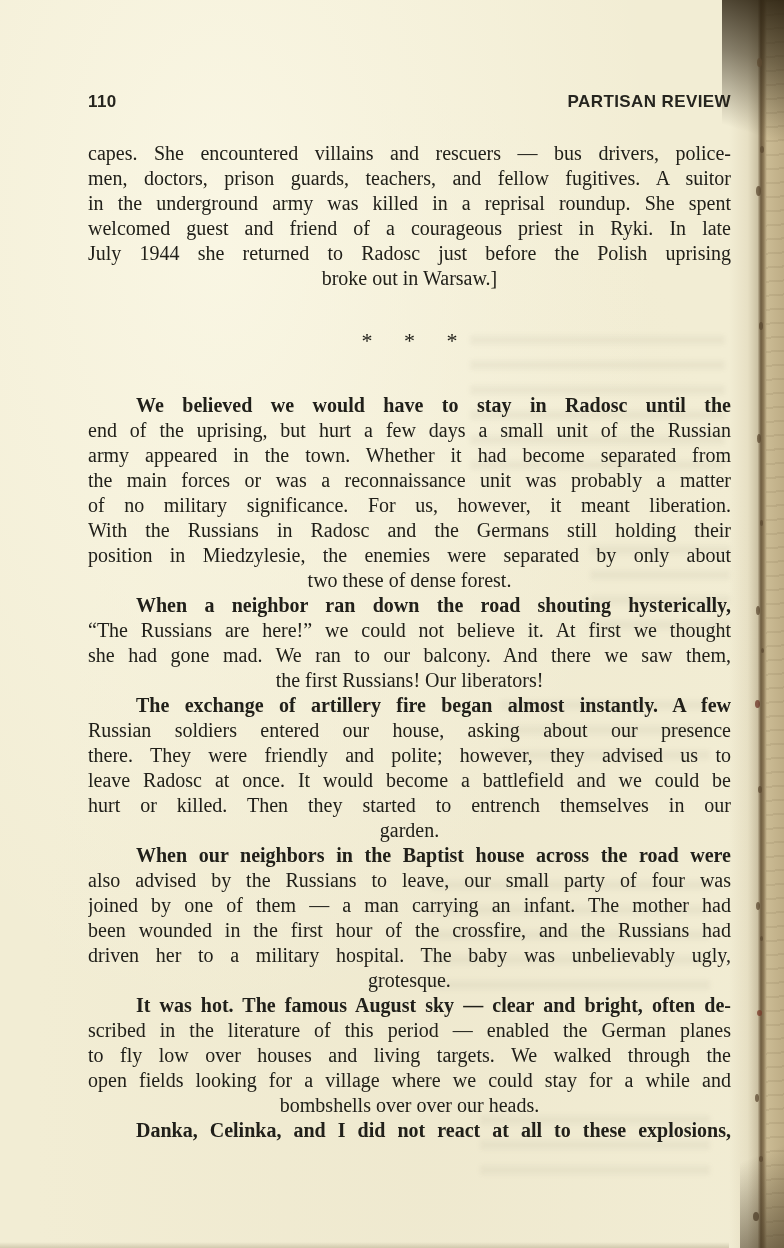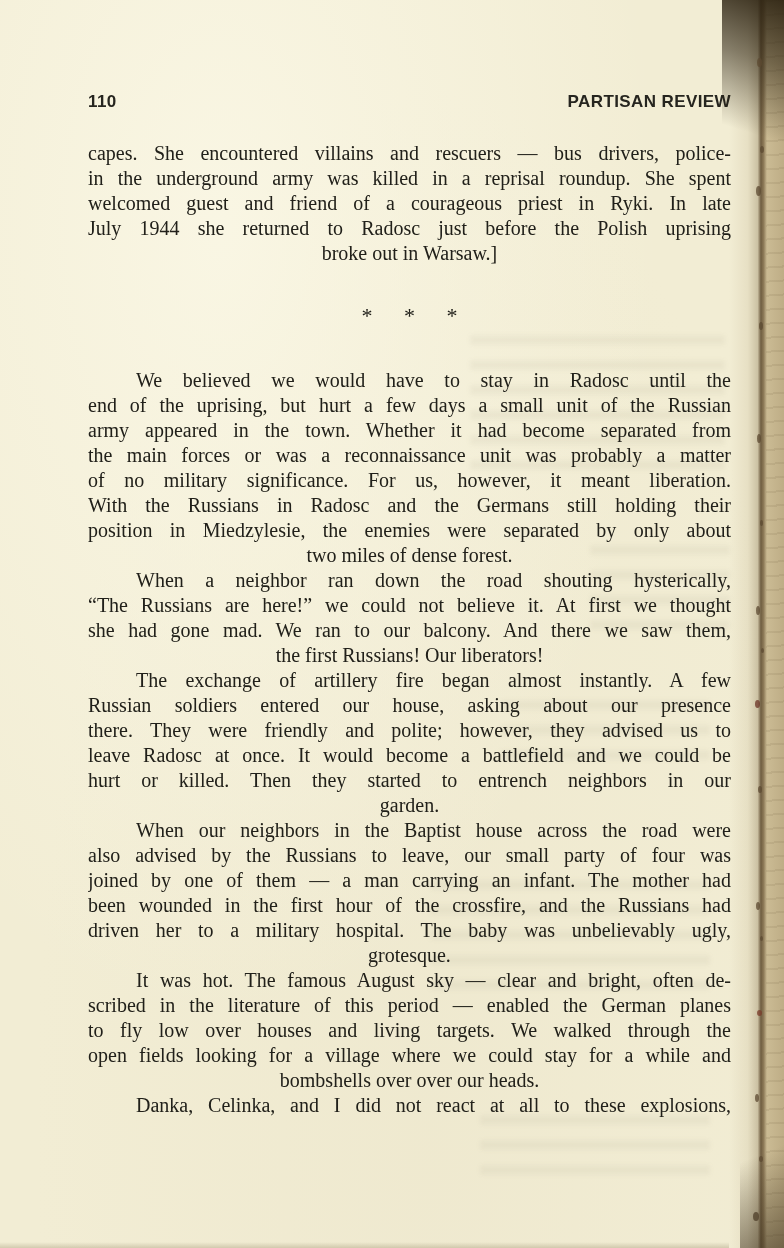--- a/index.html
+++ b/index.html
@@ -54,21 +54,21 @@
     text-align: justify;
     overflow: hidden;
   }
   .line.fill::after {
     content: "";
     display: inline-block;
     width: 100%;
     height: 0;
   }
   .line.lastline { text-align: center; }
-  .line.indent { text-indent: 48px; }
+  .line.indent { text-indent: 48px; font-weight: bold; }
 
   .separator {
     height: 52px;
     line-height: 52px;
     margin-top: 24px;
     margin-bottom: 26px;
     text-align: center;
     font-size: 22px;
     word-spacing: 26px;
     color: #21201a;
@@ -154,48 +154,49 @@
 
   <div class="ghost" style="left:470px; top:335px; width:255px; height:135px;"></div>
   <div class="ghost" style="left:590px; top:545px; width:140px; height:100px;"></div>
   <div class="ghost" style="left:500px; top:700px; width:210px; height:70px;"></div>
   <div class="ghost" style="left:430px; top:880px; width:280px; height:115px;"></div>
   <div class="ghost" style="left:480px; top:1115px; width:230px; height:65px;"></div>
 
   <div id="page-text">
       <div class="paragraph">
         <div class="line fill">capes. She encountered villains and rescuers — bus drivers, police-</div>
+        <div class="line fill">men, doctors, prison guards, teachers, and fellow fugitives. A suitor</div>
         <div class="line fill">in the underground army was killed in a reprisal roundup. She spent</div>
         <div class="line fill">welcomed guest and friend of a courageous priest in Ryki. In late</div>
         <div class="line fill">July 1944 she returned to Radosc just before the Polish uprising</div>
         <div class="line lastline">broke out in Warsaw.]</div>
       </div>
       <div class="separator">* * *</div>
       <div class="paragraph">
         <div class="line fill indent">We believed we would have to stay in Radosc until the</div>
         <div class="line fill">end of the uprising, but hurt a few days a small unit of the Russian</div>
         <div class="line fill">army appeared in the town. Whether it had become separated from</div>
         <div class="line fill">the main forces or was a reconnaissance unit was probably a matter</div>
         <div class="line fill">of no military significance. For us, however, it meant liberation.</div>
         <div class="line fill">With the Russians in Radosc and the Germans still holding their</div>
         <div class="line fill">position in Miedzylesie, the enemies were separated by only about</div>
-        <div class="line lastline">two miles of dense forest.</div>
+        <div class="line lastline">two these of dense forest.</div>
       </div>
       <div class="paragraph">
         <div class="line fill indent">When a neighbor ran down the road shouting hysterically,</div>
         <div class="line fill">“The Russians are here!” we could not believe it. At first we thought</div>
         <div class="line fill">she had gone mad. We ran to our balcony. And there we saw them,</div>
         <div class="line lastline">the first Russians! Our liberators!</div>
       </div>
       <div class="paragraph">
         <div class="line fill indent">The exchange of artillery fire began almost instantly. A few</div>
         <div class="line fill">Russian soldiers entered our house, asking about our presence</div>
         <div class="line fill">there. They were friendly and polite; however, they advised us to</div>
         <div class="line fill">leave Radosc at once. It would become a battlefield and we could be</div>
-        <div class="line fill">hurt or killed. Then they started to entrench neighbors in our</div>
+        <div class="line fill">hurt or killed. Then they started to entrench themselves in our</div>
         <div class="line lastline">garden.</div>
       </div>
       <div class="paragraph">
         <div class="line fill indent">When our neighbors in the Baptist house across the road were</div>
         <div class="line fill">also advised by the Russians to leave, our small party of four was</div>
         <div class="line fill">joined by one of them — a man carrying an infant. The mother had</div>
         <div class="line fill">been wounded in the first hour of the crossfire, and the Russians had</div>
         <div class="line fill">driven her to a military hospital. The baby was unbelievably ugly,</div>
         <div class="line lastline">grotesque.</div>
       </div>

